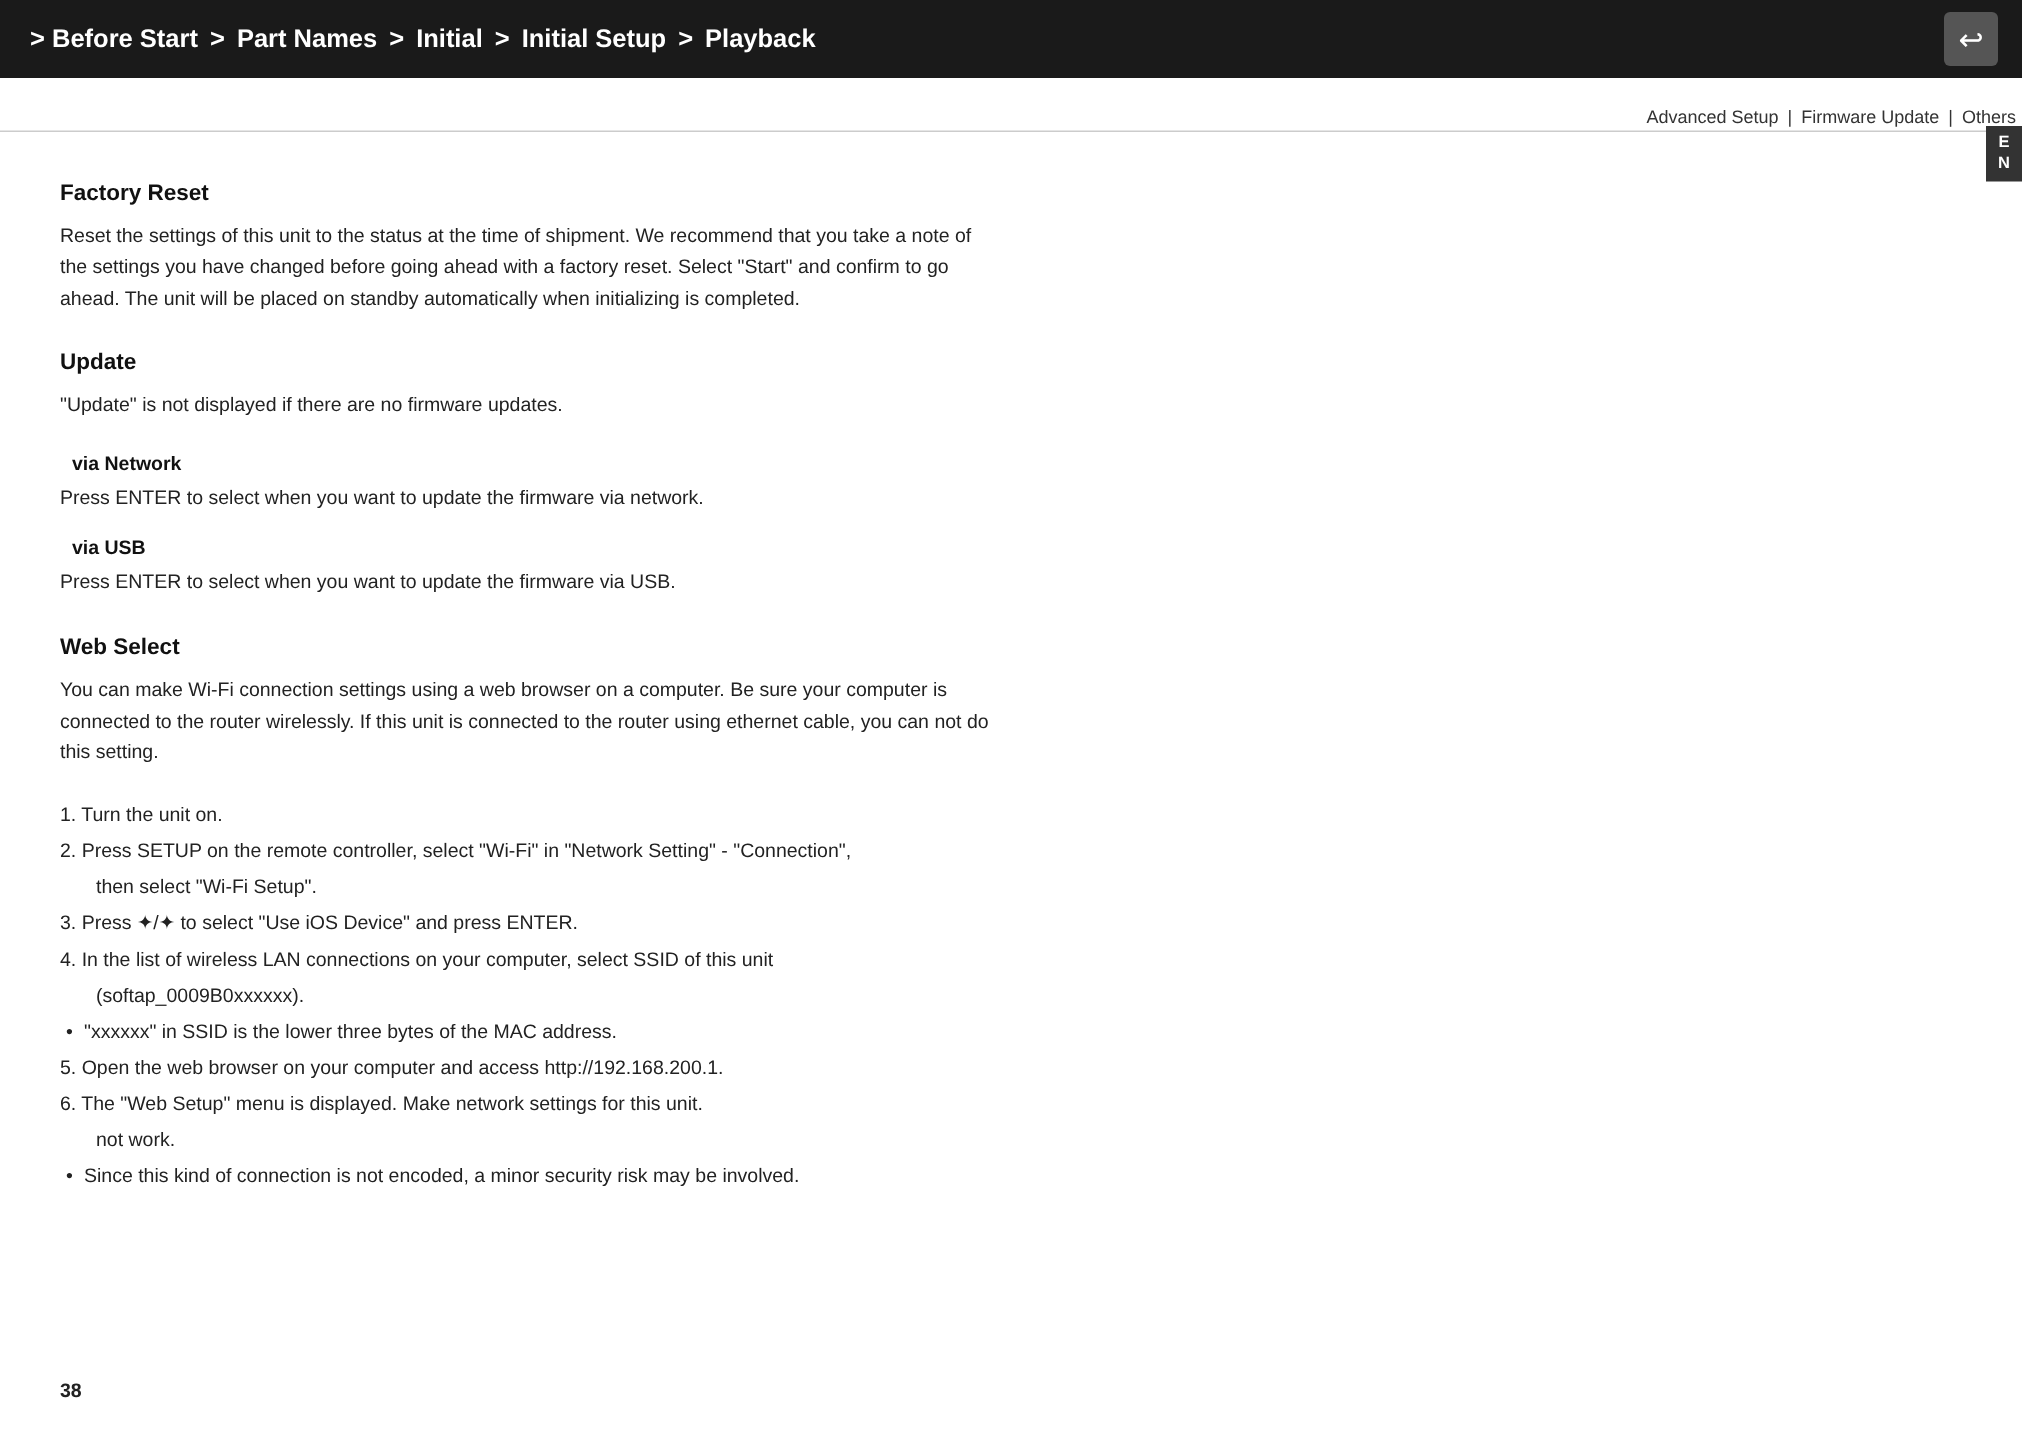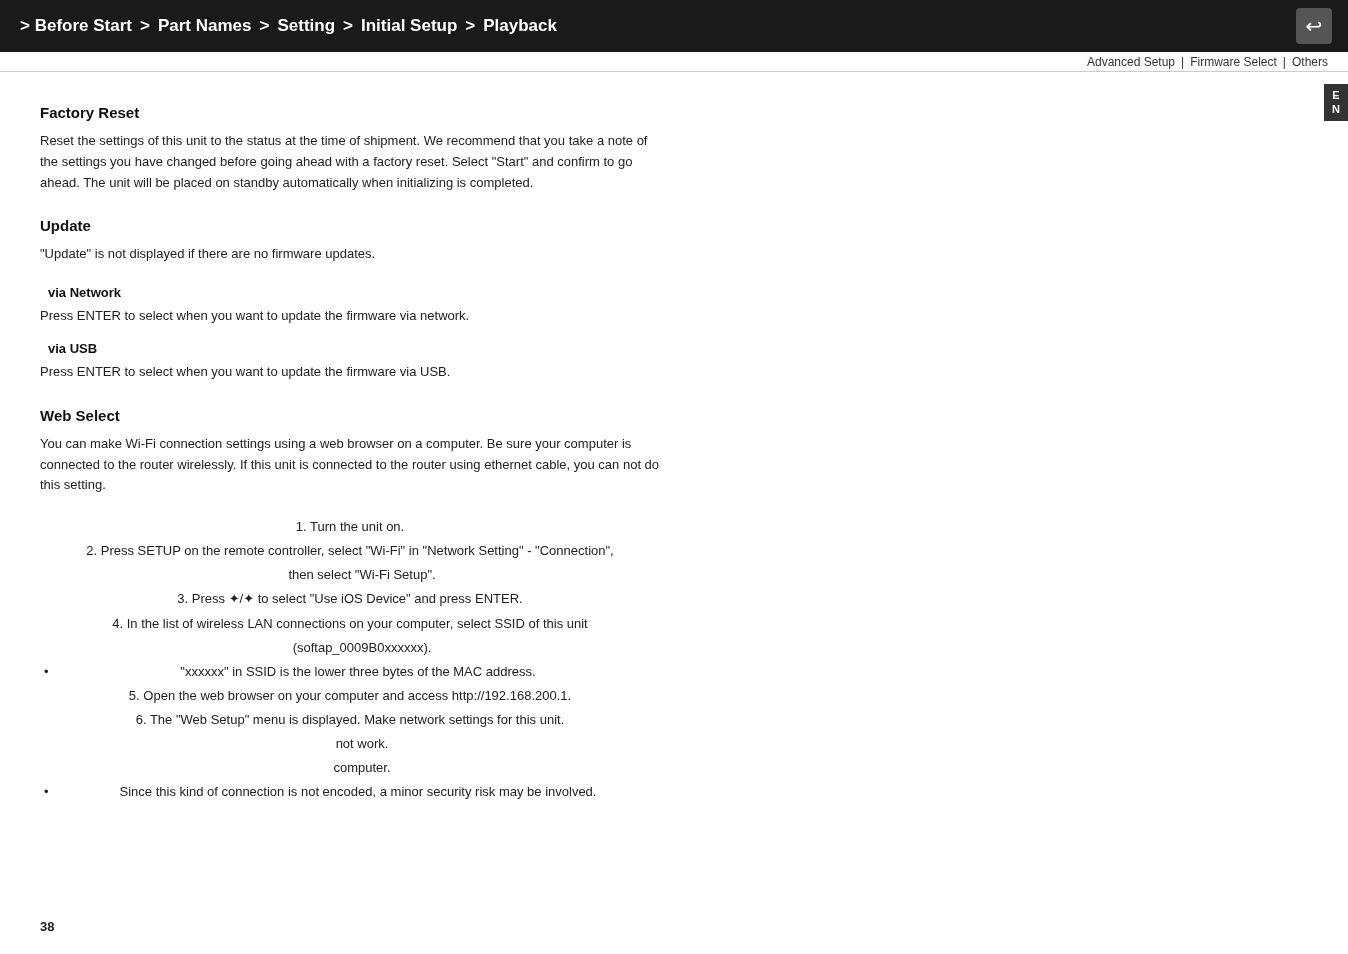--- a/index.html
+++ b/index.html
@@ -72,28 +72,29 @@
     }
 
     .back-arrow {
       color: #ffffff;
       font-size: 20px;
     }
 
     
     .sub-nav {
       border-bottom: 1px solid #cccccc;
-      padding: 6px 20px 6px 0;
+      padding: 6px 4px 6px 0;
       text-align: right;
       font-size: 12px;
       color: #333333;
       height: 20px;
       display: flex;
       align-items: center;
       justify-content: flex-end;
+      margin-top: 16px;
     }
 
     .sub-nav-sep {
       margin: 0 6px;
       color: #333333;
     }
 
     
     .lang-badge {
       position: absolute;
@@ -151,21 +152,20 @@
     .web-setup-list {
       font-size: 13px;
       line-height: 1.7;
       color: #222222;
       padding-left: 0;
       list-style: none;
     }
 
     .web-setup-list li {
       margin-bottom: 2px;
-      text-align: center;
     }
 
     .web-setup-list li.indented {
       padding-left: 24px;
     }
 
     .web-setup-list li.bullet {
       padding-left: 16px;
       position: relative;
     }
@@ -195,40 +195,40 @@
       <span class="label">&gt;</span>
       &nbsp;
       <span class="label">Before Start</span>
     </div>
     <span class="nav-separator">&gt;</span>
     <div class="nav-item">
       <span class="label">Part Names</span>
     </div>
     <span class="nav-separator">&gt;</span>
     <div class="nav-item">
-      <span class="label">Setting</span>
+      <span class="label">Initial</span>
     </div>
     <span class="nav-separator">&gt;</span>
     <div class="nav-item">
       <span class="label">Initial Setup</span>
     </div>
     <span class="nav-separator">&gt;</span>
     <div class="nav-item">
       <span class="label">Playback</span>
     </div>
   </div>
   <div class="back-button">
     <span class="back-arrow">↩</span>
   </div>
 </div>
 
 <div class="sub-nav">
   <span>Advanced Setup</span>
   <span class="sub-nav-sep">|</span>
-  <span>Firmware Select</span>
+  <span>Firmware Update</span>
   <span class="sub-nav-sep">|</span>
   <span>Others</span>
 </div>
 
 <div class="lang-badge">
   <div>E</div>
   <div>N</div>
 </div>
 
 <div class="main-content">
@@ -256,20 +256,19 @@
       <li>1. Turn the unit on.</li>
       <li>2. Press SETUP on the remote controller, select "Wi-Fi" in "Network Setting" - "Connection",</li>
       <li class="indented">then select "Wi-Fi Setup".</li>
       <li>3. Press ✦/✦ to select "Use iOS Device" and press ENTER.</li>
       <li>4. In the list of wireless LAN connections on your computer, select SSID of this unit</li>
       <li class="indented">(softap_0009B0xxxxxx).</li>
       <li class="bullet">"xxxxxx" in SSID is the lower three bytes of the MAC address.</li>
       <li>5. Open the web browser on your computer and access http://192.168.200.1.</li>
       <li>6. The "Web Setup" menu is displayed. Make network settings for this unit.</li>
       <li class="indented">not work.</li>
-      <li class="indented">computer.</li>
       <li class="bullet">Since this kind of connection is not encoded, a minor security risk may be involved.</li>
     </ul>
   </div>
 
 </div>
 
 <div class="page-number">38</div>
 
 </body></html>

